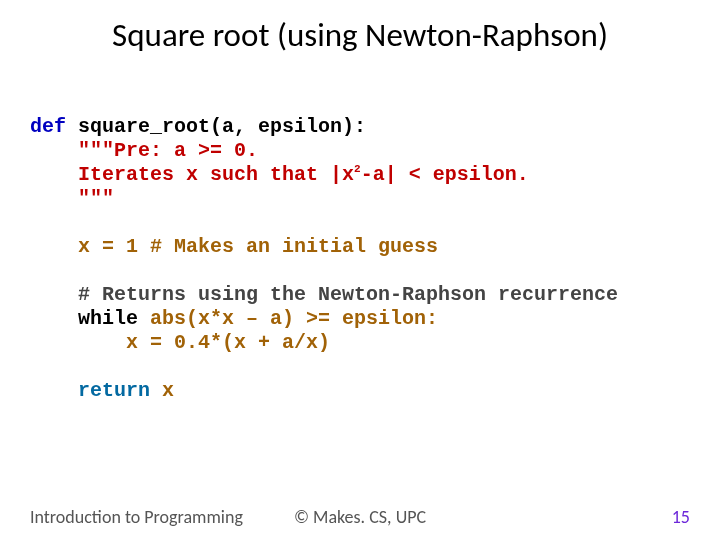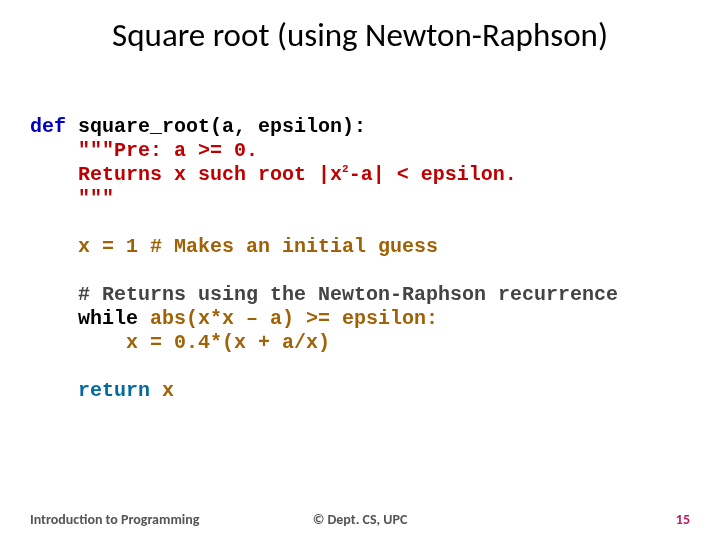--- a/index.html
+++ b/index.html
@@ -45,50 +45,49 @@
   .code-line { color: #a16207; font-weight: bold; text-align: center; }
   .comment { color: #444444; font-weight: bold; }
   .kw-while { color: #000; font-weight: bold; }
   .kw-return { color: #0369a1; font-weight: bold; font-family: Liberation Mono, monospace; }
   .sup { font-size: 11px; vertical-align: super; }
   .footer {
     position: absolute;
     bottom: 12px;
     left: 30px;
     right: 30px;
-    font-size: 14px;
+    font-size: 18px;
     color: #555;
     display: flex;
     justify-content: space-between;
     align-items: baseline;
-    font-weight: bold;
   }
   .footer-left { }
   .footer-center { position: absolute; left: 0; right: 0; text-align: center; }
-  .footer-right { color: #be185d; }
+  .footer-right { color: #6d28d9; }
 </style>
 </head>
 <body>
 
 <div class="slide">
 
   <div class="title">Square root (using Newton-Raphson)</div>
 
   <div class="code-block"><span class="kw-def">def</span><span class="fn-name"> square_root(a, epsilon):</span>
 <span class="docstr">    """Pre: a &gt;= 0.</span>
-<span class="docstr">    Returns x such root |x</span><span class="docstr sup">2</span><span class="docstr">-a| &lt; epsilon.</span>
+<span class="docstr">    Iterates x such that |x</span><span class="docstr sup">2</span><span class="docstr">-a| &lt; epsilon.</span>
 <span class="docstr">    """</span>
 <span> </span>
 <span class="code-line">    x = 1 # Makes an initial guess</span>
 <span> </span>
 <span class="comment">    # Returns using the Newton-Raphson recurrence</span>
 <span class="kw-while">    while</span><span class="code-line"> abs(x*x – a) &gt;= epsilon:</span>
 <span class="code-line">        x = 0.4*(x + a/x)</span>
 <span> </span>
 <span class="kw-return">    return</span><span class="code-line"> x</span></div>
 
   <div class="footer">
     <span class="footer-left">Introduction to Programming</span>
-    <span class="footer-center">© Dept. CS, UPC</span>
+    <span class="footer-center">© Makes. CS, UPC</span>
     <span class="footer-right">15</span>
   </div>
 
 </div>
 
 </body></html>

